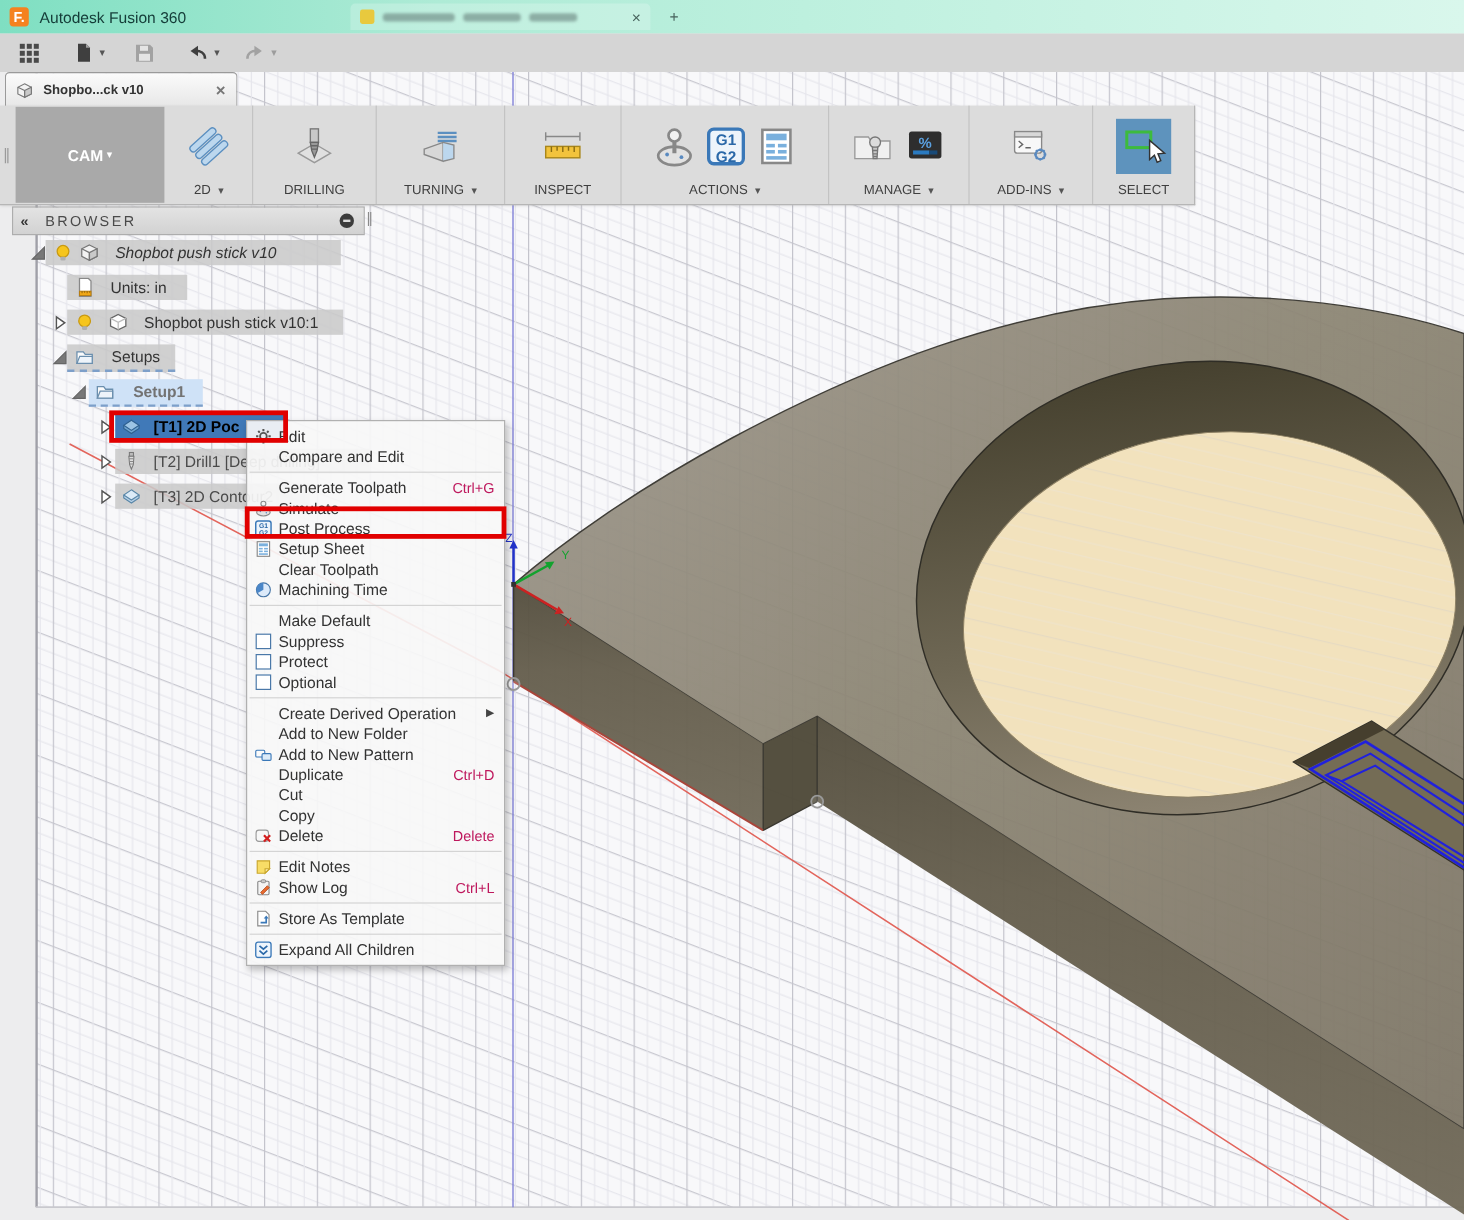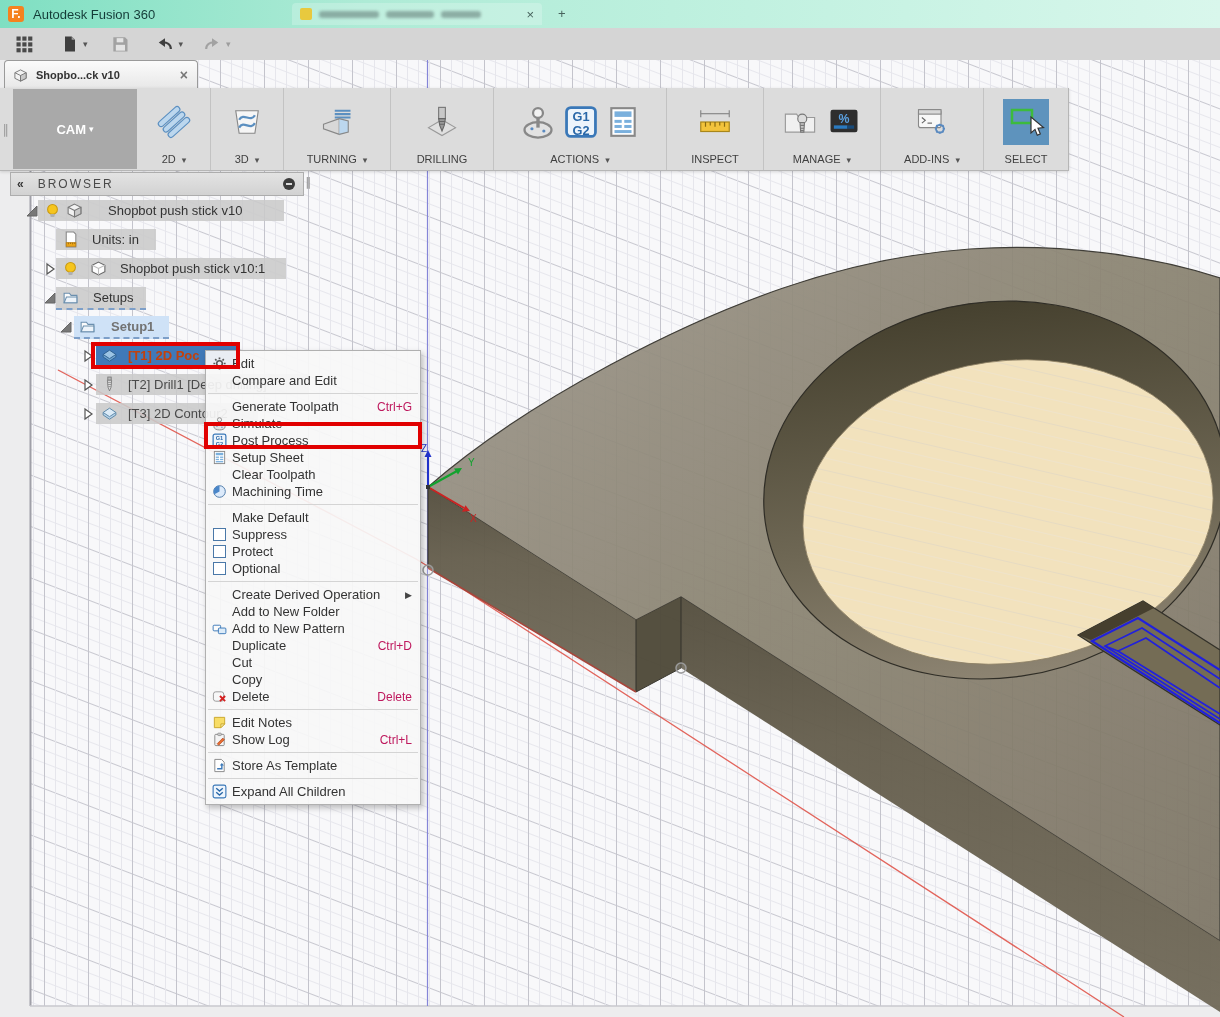--- a/index.html
+++ b/index.html
@@ -58,21 +58,21 @@
   .bhead .mini::after{content:"";position:absolute;left:3px;top:5px;width:6px;height:2px;background:#dcdcdc;}
   .bgrip{position:absolute;left:305px;top:115px;z-index:10;color:#8a8a8a;font-size:12px;letter-spacing:1px;}
   .tree-row{position:absolute;left:0;width:430px;height:24px;z-index:10;font-size:13px;}
   .trbg{position:absolute;top:1px;height:21px;background:rgba(201,201,201,0.88);}
   .trbg.sel{background:var(--c-selection);}
   .trbg.setup1{background:#cfe2f7;}
   .trbg.dash{border-bottom:2px dashed #7d9fc9;}
   .trarrow{position:absolute;top:4px;width:16px;height:16px;}
   .tricon{position:absolute;top:3px;width:17px;height:17px;}
   .trlbl{position:absolute;top:4px;white-space:nowrap;color:#333;}
-  .trlbl.sel{color:#c2410c;font-weight:bold;}
+  .trlbl.sel{color:#000000;font-weight:bold;}
   .trlbl.setup1{color:#737373;font-weight:bold;}
   .trlbl.ghost{color:#4a4a4a;}
   
   .cmenu{position:absolute;left:205px;top:290px;width:214px;z-index:20;
     background:rgba(247,247,247,0.92);border:1px solid #b0b0b0;
     box-shadow:2px 3px 6px rgba(0,0,0,0.25);padding:4px 0;}
   .mi{height:17px;display:flex;align-items:center;font-size:13px;color:#333;}
   .mi .ic{width:26px;display:flex;justify-content:center;align-items:center;flex:none;}
   .mi .ic svg{width:15px;height:15px;}
   .mi .lb{white-space:nowrap;}
@@ -364,76 +364,66 @@
         <svg width="36" height="36" viewBox="0 0 32 32">
             <g transform="rotate(-42 16 16)">
               <rect x="4" y="7" width="24" height="5" rx="2.5" fill="#bcd7ee" stroke="#5b8fc0"></rect>
               <rect x="4" y="13.5" width="24" height="5" rx="2.5" fill="#bcd7ee" stroke="#5b8fc0"></rect>
               <rect x="4" y="20" width="24" height="5" rx="2.5" fill="#bcd7ee" stroke="#5b8fc0"></rect>
             </g>
           </svg>
       </div>
       <div class="rlabel"><span>2D</span> <span class="caret">▾</span></div>
     </div>
-    <div class="rgroup" style="width:60px">
-      <div class="ricons">
-        <svg width="36" height="36" viewBox="0 0 32 32">
-            <path d="M6,6 h20 l-3,20 h-14 Z" fill="#f6f6f6" stroke="#888"></path>
-            <path d="M9,14 C13,7 19,17 23,10" fill="none" stroke="#5b8fc0" stroke-width="2"></path>
-            <path d="M9,21 C13,14 19,24 23,17" fill="none" stroke="#5b8fc0" stroke-width="2"></path>
-          </svg>
-      </div>
-      <div class="rlabel"><span>3D</span> <span class="caret">▾</span></div>
-    </div>
-    <div class="rgroup" style="width:94px">
-      <div class="ricons">
-        <svg width="36" height="36" viewBox="0 0 32 32">
-            <path d="M14,6 h14 M14,9 h14 M14,12 h14" stroke="#5b8fc0" stroke-width="1.8"></path>
-            <path d="M4,18 L18,13 V27 L4,22 Z" fill="#d8d8d8" stroke="#888"></path>
-            <path d="M18,13 L26,15 V25 L18,27" fill="#bcd7ee" stroke="#888"></path>
-          </svg>
-      </div>
-      <div class="rlabel"><span>TURNING</span> <span class="caret">▾</span></div>
-    </div>
     <div class="rgroup" style="width:90px">
       <div class="ricons">
         <svg width="36" height="36" viewBox="0 0 32 32">
             <path d="M4,21 L16,14 L28,21 L16,28 Z" fill="#e0e0e0" stroke="#999"></path>
             <rect x="13" y="3" width="6" height="10" fill="#c8c8c8" stroke="#777"></rect>
             <path d="M13,13 h6 l-1,6 -2,5 -2,-5 Z" fill="#9a9a9a" stroke="#666"></path>
             <path d="M13.4,15.5 h5.2 M13.8,18 h4.4" stroke="#666"></path>
           </svg>
       </div>
       <div class="rlabel"><span>DRILLING</span></div>
     </div>
-    <div class="rgroup" style="width:160px">
+    <div class="rgroup" style="width:94px">
       <div class="ricons">
-        <svg width="36" height="36" viewBox="0 0 16 16">
-            <use href="#sym-joystick"></use>
-          </svg>
-        <svg width="34" height="34" viewBox="0 0 16 16">
-            <use href="#sym-g1g2"></use>
-          </svg>
-        <svg width="34" height="34" viewBox="0 0 16 16">
-            <use href="#sym-sheet"></use>
-          </svg>
-      </div>
-      <div class="rlabel"><span>ACTIONS</span> <span class="caret">▾</span></div>
+        <svg width="36" height="36" viewBox="0 0 32 32">
+            <path d="M14,6 h14 M14,9 h14 M14,12 h14" stroke="#5b8fc0" stroke-width="1.8"></path>
+            <path d="M4,18 L18,13 V27 L4,22 Z" fill="#d8d8d8" stroke="#888"></path>
+            <path d="M18,13 L26,15 V25 L18,27" fill="#bcd7ee" stroke="#888"></path>
+          </svg>
+      </div>
+      <div class="rlabel"><span>TURNING</span> <span class="caret">▾</span></div>
     </div>
     <div class="rgroup" style="width:84px">
       <div class="ricons">
         <svg width="38" height="38" viewBox="0 0 32 32">
             <line x1="4" y1="9" x2="28" y2="9" stroke="#888"></line>
             <line x1="4" y1="6" x2="4" y2="12" stroke="#888"></line>
             <line x1="28" y1="6" x2="28" y2="12" stroke="#888"></line>
             <rect x="4" y="16" width="24" height="8" fill="#f2c33c" stroke="#a8861a"></rect>
             <path d="M8,16 v4 M12,16 v3 M16,16 v4 M20,16 v3 M24,16 v4" stroke="#8a6c12"></path>
           </svg>
       </div>
       <div class="rlabel"><span>INSPECT</span></div>
+    </div>
+    <div class="rgroup" style="width:160px">
+      <div class="ricons">
+        <svg width="36" height="36" viewBox="0 0 16 16">
+            <use href="#sym-joystick"></use>
+          </svg>
+        <svg width="34" height="34" viewBox="0 0 16 16">
+            <use href="#sym-g1g2"></use>
+          </svg>
+        <svg width="34" height="34" viewBox="0 0 16 16">
+            <use href="#sym-sheet"></use>
+          </svg>
+      </div>
+      <div class="rlabel"><span>ACTIONS</span> <span class="caret">▾</span></div>
     </div>
     <div class="rgroup" style="width:104px">
       <div class="ricons">
         <svg width="36" height="36" viewBox="0 0 32 32">
             <path d="M3,9 h10 l2,3 h14 v13 H3 Z" fill="#f0f0f0" stroke="#999"></path>
             <circle cx="18" cy="13" r="4" fill="#dcdcdc" stroke="#777"></circle>
             <path d="M16,16.5 h4 l-.6,8.5 h-2.8 Z" fill="#c8c8c8" stroke="#777"></path>
             <path d="M16.2,19 h3.6 M16.4,21.5 h3.2 M16.6,23.5 h2.8" stroke="#777"></path>
           </svg>
         <svg width="36" height="36" viewBox="0 0 32 32">
@@ -482,21 +472,21 @@
         <div class="trbg" style="left: 38px; width: 246px;"></div>
         <svg viewBox="0 0 16 16" class="trarrow" style="left: 24px;">
           <use href="#sym-arrow-exp"></use>
         </svg>
         <svg viewBox="0 0 16 16" class="tricon" style="left: 44px;">
           <use href="#sym-bulb"></use>
         </svg>
         <svg viewBox="0 0 16 16" class="tricon" style="left: 66px;">
           <use href="#sym-cube"></use>
         </svg>
-        <span class="trlbl" style="left: 108px;">Shopbot push stick v10</span>
+        <span class="trlbl" style="left: 96px; font-style: italic;">Shopbot push stick v10</span>
       </div>
       <div class="tree-row" style="top: 168px;">
         <div class="trbg" style="left: 56px; width: 100px;"></div>
         <svg viewBox="0 0 16 16" class="tricon" style="left: 62px;">
           <use href="#sym-docruler"></use>
         </svg>
         <span class="trlbl" style="left: 92px;">Units: in</span>
       </div>
       <div class="tree-row" style="top: 197px;">
         <div class="trbg" style="left: 56px; width: 230px;"></div>

